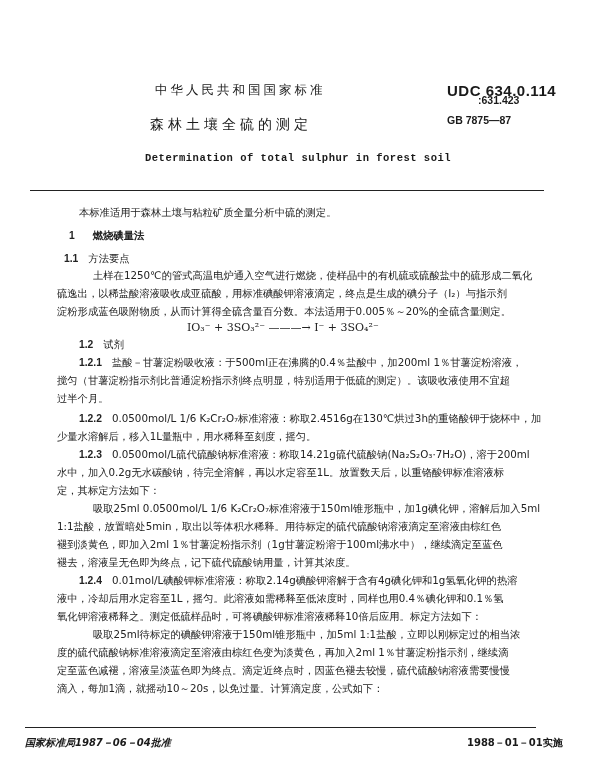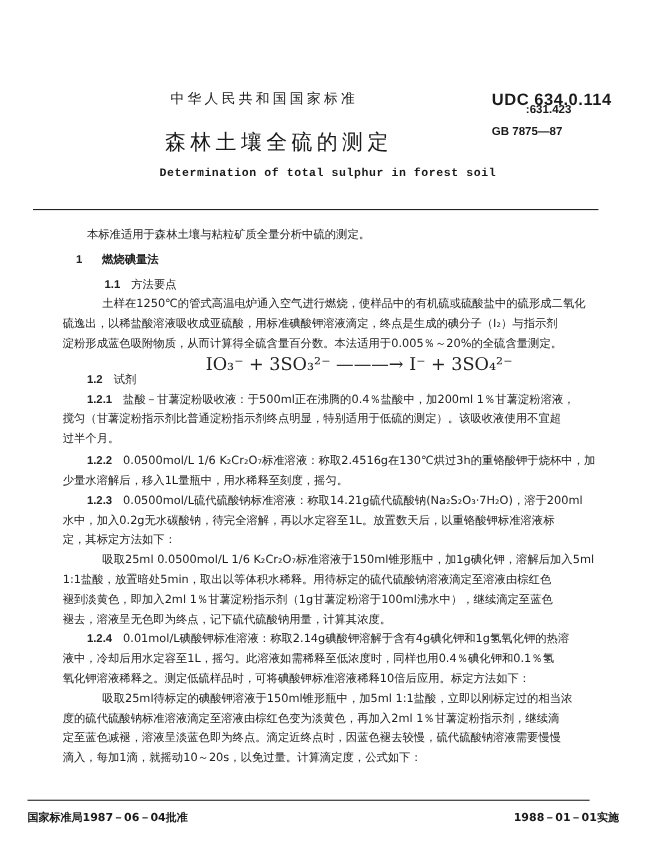--- a/index.html
+++ b/index.html
@@ -6,49 +6,49 @@
   body {
     width: 600px; height: 765px; position: relative; overflow: hidden;
     background: #ffffff; color: #1a1a1a;
     font-family: "DejaVu Serif", "Liberation Serif", serif;
   }
   .abs { position: absolute; white-space: nowrap; }
   .std-country { left: 155px; top: 82px; font-size: 12.5px; letter-spacing: 3px; font-family: "DejaVu Sans", sans-serif; }
   .udc { left: 447px; top: 82px; font-size: 15px; font-weight: bold; font-family: "Liberation Sans", sans-serif; letter-spacing: 0.5px; }
   .udc2 { left: 478px; top: 94px; font-size: 10.5px; font-weight: bold; font-family: "Liberation Sans", sans-serif; }
   .gb { left: 447px; top: 114px; font-size: 10.5px; font-weight: bold; font-family: "Liberation Sans", sans-serif; }
-  .title-cn { left: 150px; top: 116px; font-size: 19px; letter-spacing: 4px; font-family: "DejaVu Sans", sans-serif; }
+  .title-cn { left: 150px; top: 116px; font-size: 14px; letter-spacing: 4px; font-family: "DejaVu Sans", sans-serif; }
   .title-en { left: 145px; top: 152px; font-size: 10.5px; font-weight: bold; font-family: "Liberation Mono", monospace; letter-spacing: 0.5px; }
   .hr-top { left: 30px; top: 190px; width: 514px; height: 0; border-top: 1.3px solid #222; }
   .hr-bot { left: 25px; top: 727px; width: 511px; height: 0; border-top: 1.3px solid #222; }
   .line { position: absolute; white-space: nowrap; font-size: 10.3px; font-family: "DejaVu Sans", sans-serif; color: #222; }
   .bold { font-weight: bold; font-family: "Liberation Sans", sans-serif; }
   .num { font-weight: bold; font-family: "Liberation Sans", sans-serif; margin-right: 10px; }
-  .eq { font-family: "DejaVu Serif", serif; font-size: 16px; text-align: right; }
-  .footer-left { left: 25px; top: 736px; font-size: 10px; font-family: "DejaVu Sans", sans-serif; font-weight: bold; }
+  .eq { font-family: "DejaVu Serif", serif; font-size: 11px; text-align: right; }
+  .footer-left { left: 25px; top: 736px; font-size: 10px; font-family: "DejaVu Sans", sans-serif; font-weight: bold; font-style: italic; }
   .footer-right { left: 467px; top: 736px; font-size: 10px; font-family: "DejaVu Sans", sans-serif; font-weight: bold; }
 </style>
 </head>
 <body>
 
 <div class="abs std-country">中华人民共和国国家标准</div>
 <div class="abs udc">UDC 634.0.114</div>
 <div class="abs udc2">:631.423</div>
 <div class="abs gb">GB 7875—87</div>
 <div class="abs title-cn">森林土壤全硫的测定</div>
 <div class="abs title-en">Determination of total sulphur in forest soil</div>
 <div class="abs hr-top"></div>
 
 <div class="line" style="left:79px; top:206px;">本标准适用于森林土壤与粘粒矿质全量分析中硫的测定。</div>
 
 <div class="line" style="left:69px; top:229px;">
   <span class="num">1</span><span class="bold" style="margin-left:8px">燃烧碘量法</span>
 </div>
 
-<div class="line" style="left:95px; top:252px;">
+<div class="line" style="left:64px; top:252px;">
   <span class="num">1.1</span><span>方法要点</span>
 </div>
 <div class="line" style="left:93px; top:269px;">土样在1250℃的管式高温电炉通入空气进行燃烧，使样品中的有机硫或硫酸盐中的硫形成二氧化</div>
 <div class="line" style="left:57px; top:287px;">硫逸出，以稀盐酸溶液吸收成亚硫酸，用标准碘酸钾溶液滴定，终点是生成的碘分子（I₂）与指示剂</div>
 <div class="line" style="left:57px; top:305px;">淀粉形成蓝色吸附物质，从而计算得全硫含量百分数。本法适用于0.005％～20%的全硫含量测定。</div>
 <div class="line eq" style="left:187px; top:321px;">IO₃⁻ + 3SO₃²⁻ ———→ I⁻ + 3SO₄²⁻</div>
 
 <div class="line" style="left:79px; top:338px;">
   <span class="num">1.2</span><span>试剂</span>
 </div>

